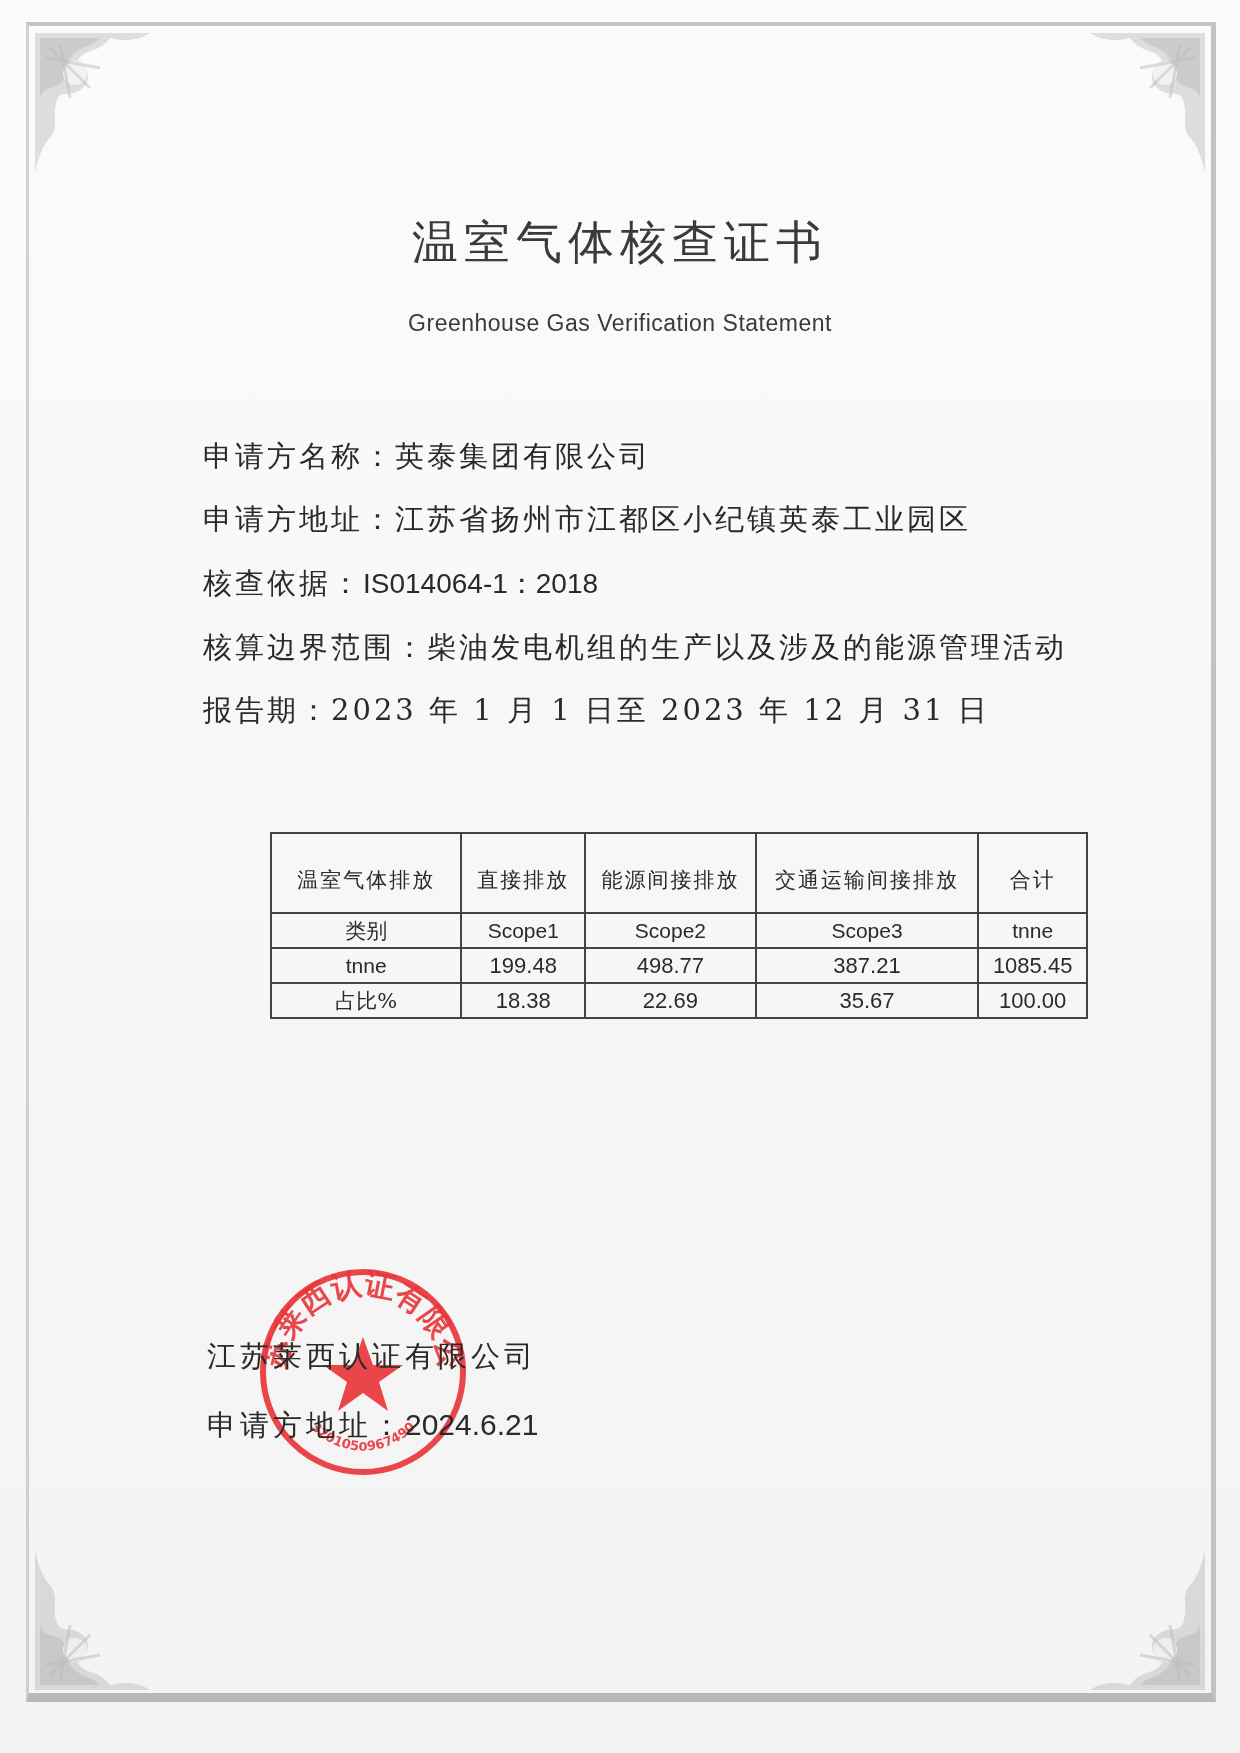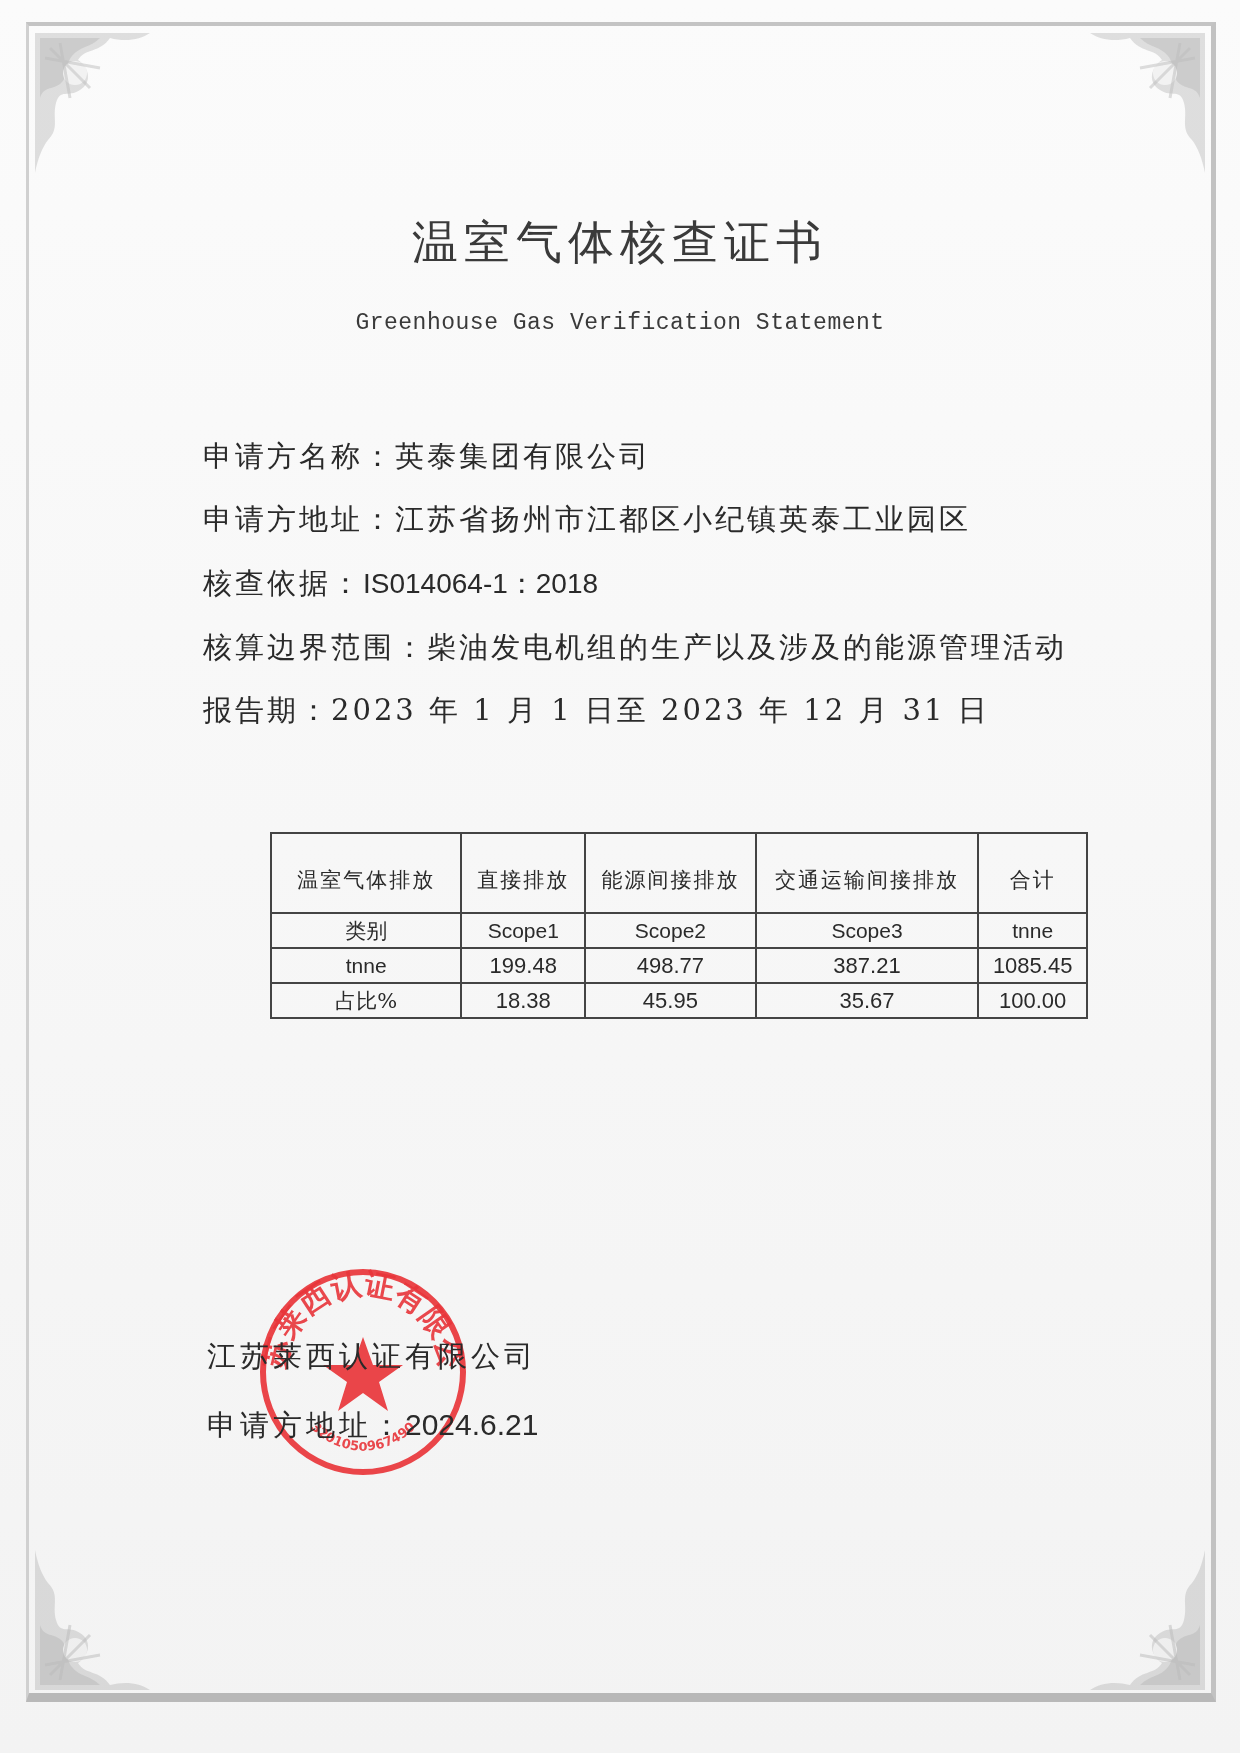--- a/index.html
+++ b/index.html
@@ -28,21 +28,21 @@
   .corner.tr { right: 30px; top: 28px; transform: scaleX(-1); }
   .corner.bl { left: 30px; bottom: 58px; transform: scaleY(-1); }
   .corner.br { right: 30px; bottom: 58px; transform: scale(-1,-1); }
 
   .title {
     position: absolute; left: 0; width: 1240px; top: 212px;
     text-align: center; font-size: 46px; letter-spacing: 6px; color: #3a3a3a;
   }
   .subtitle {
     position: absolute; left: 0; width: 1240px; top: 310px;
-    text-align: center; font-family: Liberation Mono, monospace;
+    text-align: center; font-family: Liberation Sans, sans-serif;
     font-size: 23px; color: #3a3a3a; letter-spacing: 0.5px;
   }
   .line {
     position: absolute; left: 203px; font-size: 29px; white-space: nowrap; color: #2a2a2a;
     letter-spacing: 3px;
   }
   .line .num { font-family: "Liberation Sans", sans-serif; letter-spacing: 0; font-size: 28px; }
   .line sub { font-size: 14px; vertical-align: -4px; }
 
   table.ghg {
@@ -152,21 +152,21 @@
     <tr>
       <td class="latin">tnne</td>
       <td class="numv">199.48</td>
       <td class="numv">498.77</td>
       <td class="numv">387.21</td>
       <td class="numv">1085.45</td>
     </tr>
     <tr>
       <td>占比%</td>
       <td class="numv">18.38</td>
-      <td class="numv">45.95</td>
+      <td class="numv">22.69</td>
       <td class="numv">35.67</td>
       <td class="numv">100.00</td>
     </tr>
   </tbody>
     </table>
 
   <svg class="stamp" viewBox="0 0 214 214">
     <defs>
       <path id="sealTop" d="M 30 120 A 78 78 0 1 1 184 120"></path>
       <path id="sealBottom" d="M 52 160 A 72 72 0 0 0 162 160"></path>

